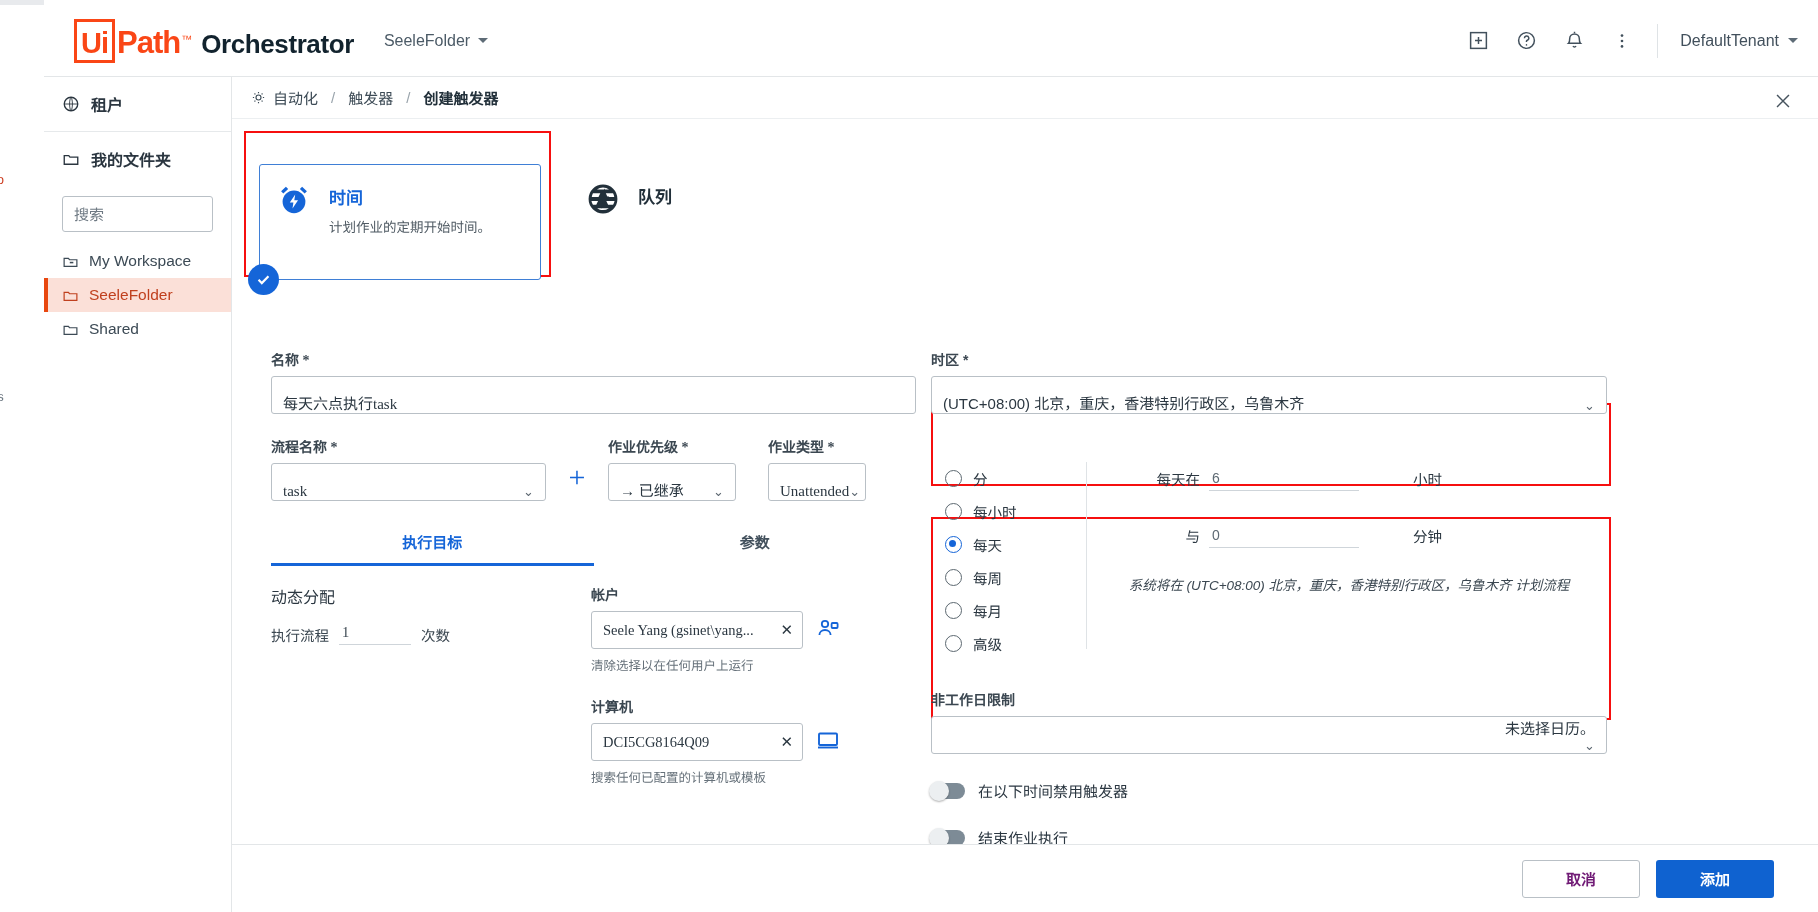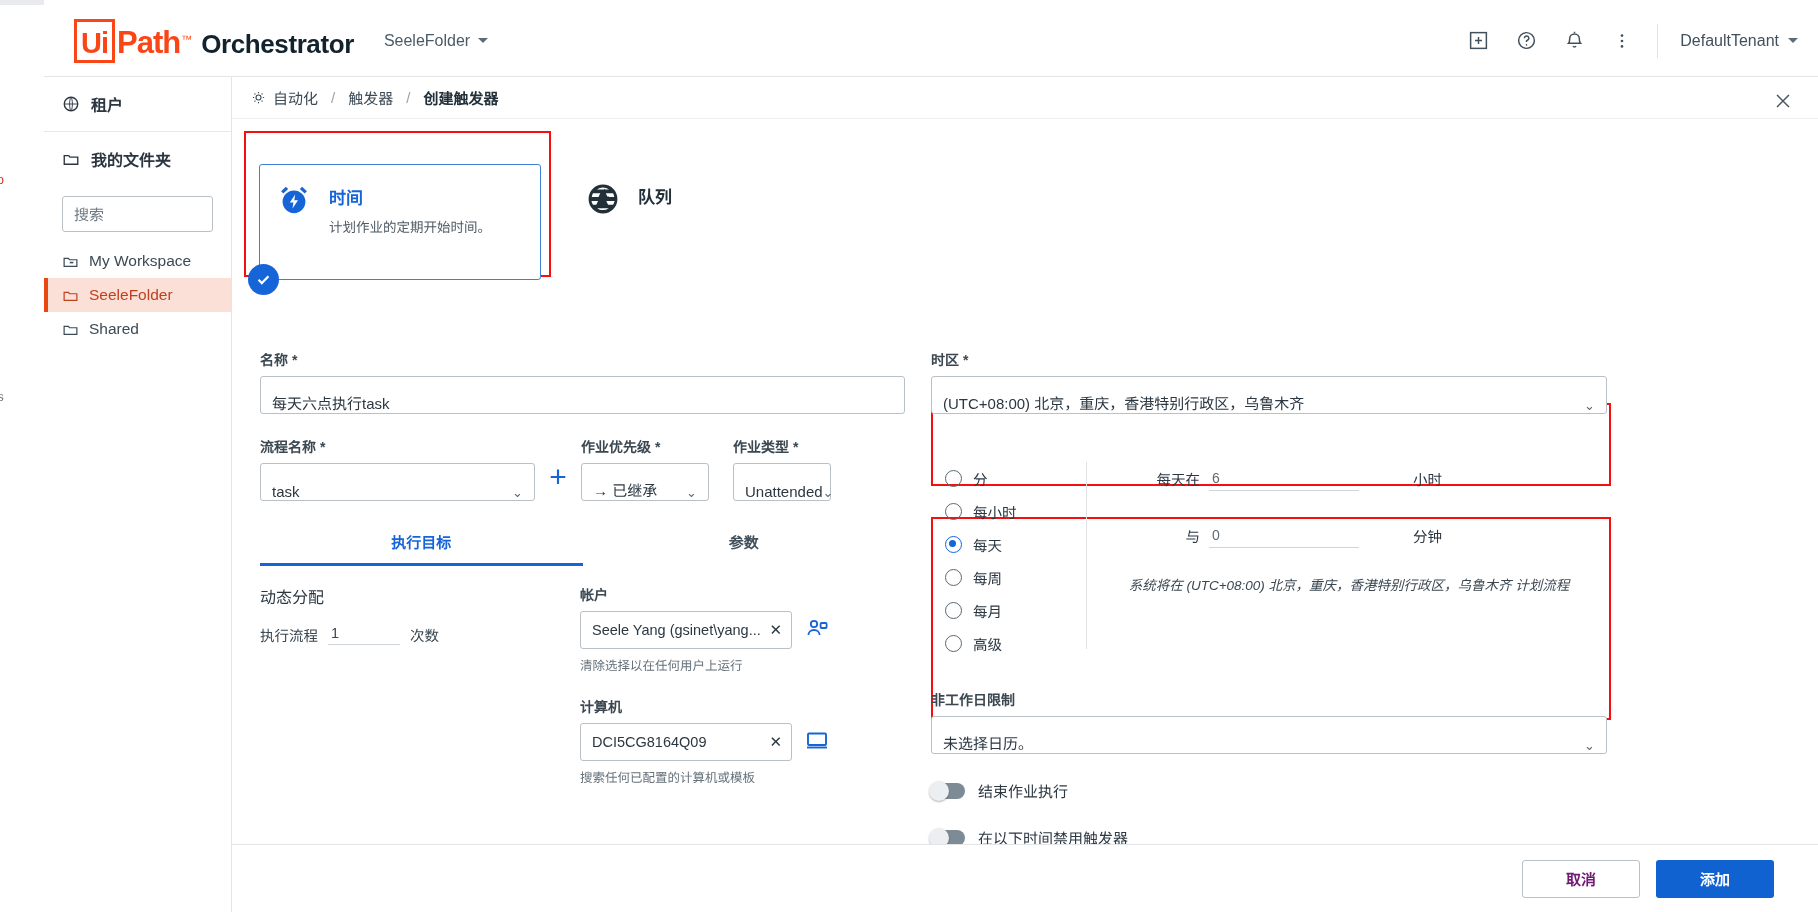--- a/index.html
+++ b/index.html
@@ -105,24 +105,24 @@
   }
   .lbl { font-size:14px; font-weight:700; color:#3b4751; margin-bottom:7px; display:block; }
   .inp {
     border:1px solid #b9c0c6; border-radius:3px; height:38px; background:#fff;
     display:flex; align-items:flex-end; padding:0 11px; font-size:15px; color:#2b3741;
   }
   .inp.sel { justify-content:space-between; }
   .inp .caret { color:#5b6670; font-size:13px; }
   .hint { font-size:12.5px; color:#66717a; margin-top:6px; }
 
-  .row-left { position:absolute; left:28px; top:230px; width:640px; }
+  .row-left { position:absolute; left:39px; top:230px; width:640px;font-family:Liberation Serif, serif; }
   .name-wrap { width:645px; }
 
-  .triple { display:flex; gap:0; align-items:flex-end; margin-top:22px; }
+  .triple { display:flex; gap:8px; align-items:flex-end; margin-top:22px; }
   .col-proc { width:275px; }
   .col-plus { width:46px; display:flex; justify-content:center; padding-bottom:9px;}
   .col-prio { width:128px; }
   .col-type { width:98px; margin-left:24px;}
 
   .plus { font-size:30px; color:#1565d8; line-height:1; cursor:pointer; font-weight:400;}
 
   .tabs { display:flex; margin-top:30px; width:645px; }
   .tab { flex:1; text-align:center; font-size:15px; font-weight:700; padding-bottom:11px; color:#42505c; cursor:pointer;}
   .tab.active { color:#1565d8; border-bottom:3px solid #1565d8; }
@@ -156,21 +156,21 @@
   .radio.on { border-color:#1565d8; }
   .radio.on::after { content:""; position:absolute; left:3px;top:3px;width:7px;height:7px;border-radius:50%;background:#1565d8;}
   .sched-right { flex:1; border-left:1px solid #dfe3e6; padding:6px 0 0 22px; position:relative;}
   .sched-line { display:flex; align-items:flex-end; gap:0; }
   .sl-lbl { font-size:14.5px; color:#2b3741; width:100px; text-align:right; padding-right:9px; padding-bottom:2px;}
   .sl-inp { border:0;border-bottom:1px solid #cfd5da;width:150px;font-size:14px;color:#5e6a73;padding:0 0 4px 3px;outline:none;background:transparent;font-family:inherit;}
   .sl-unit { font-size:14.5px; color:#2b3741; margin-left:54px; padding-bottom:2px;}
   .sched-note { font-style:italic; font-size:13.5px; color:#3b4751; margin-top:26px; text-align:center; padding-right:18px;}
 
   .cal-block { margin-top:40px; }
-  .cal-inp { width:676px; }
+  .cal-inp { width:676px;flex-direction:column; }
 
   .toggle-row { display:flex; align-items:center; gap:13px; margin-top:26px; }
   .toggle {
     width:34px;height:16px;border-radius:9px;background:#7d8b96; position:relative; cursor:pointer;
   }
   .toggle::after{content:"";position:absolute;left:-2px;top:-2px;width:20px;height:20px;border-radius:50%;background:#eceff1;box-shadow:0 1px 2px rgba(0,0,0,.3);}
   .toggle-lbl { font-size:15px; color:#2b3741; }
   .cb-row { display:flex; align-items:center; gap:13px; margin-top:28px; opacity:.55;}
   .cb { width:15px;height:15px;border:1.6px solid #8a949c; border-radius:2px;}
   .cb-lbl { font-size:14.5px; color:#46535e;}
@@ -491,25 +491,25 @@
         <div class="cal-block">
           <label class="lbl">非工作日限制</label>
           <div class="inp sel cal-inp">
             <span>未选择日历。</span>
             <span class="caret">⌄</span>
           </div>
         </div>
 
         <div class="toggle-row">
           <span class="toggle"></span>
-          <span class="toggle-lbl">结束作业执行</span>
+          <span class="toggle-lbl">在以下时间禁用触发器</span>
         </div>
         <div class="toggle-row">
           <span class="toggle"></span>
-          <span class="toggle-lbl">在以下时间禁用触发器</span>
+          <span class="toggle-lbl">结束作业执行</span>
         </div>
 
         <div class="cb-row">
           <span class="cb"></span>
           <span class="cb-lbl">在作业恢复时保持帐户/计算机分配</span>
         </div>
       </div>
 
     </div>
   </div>

